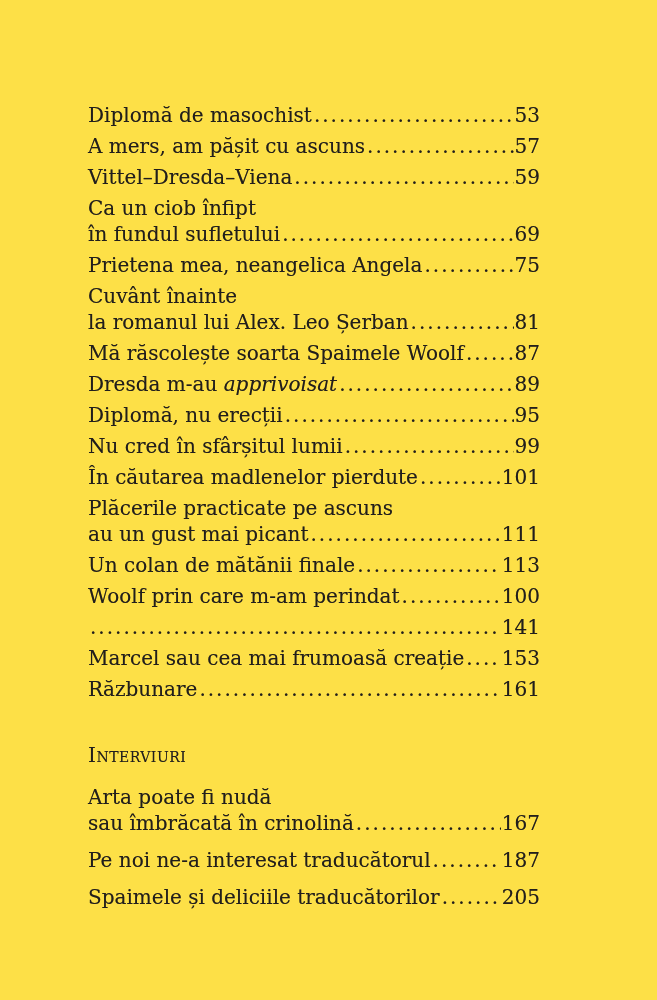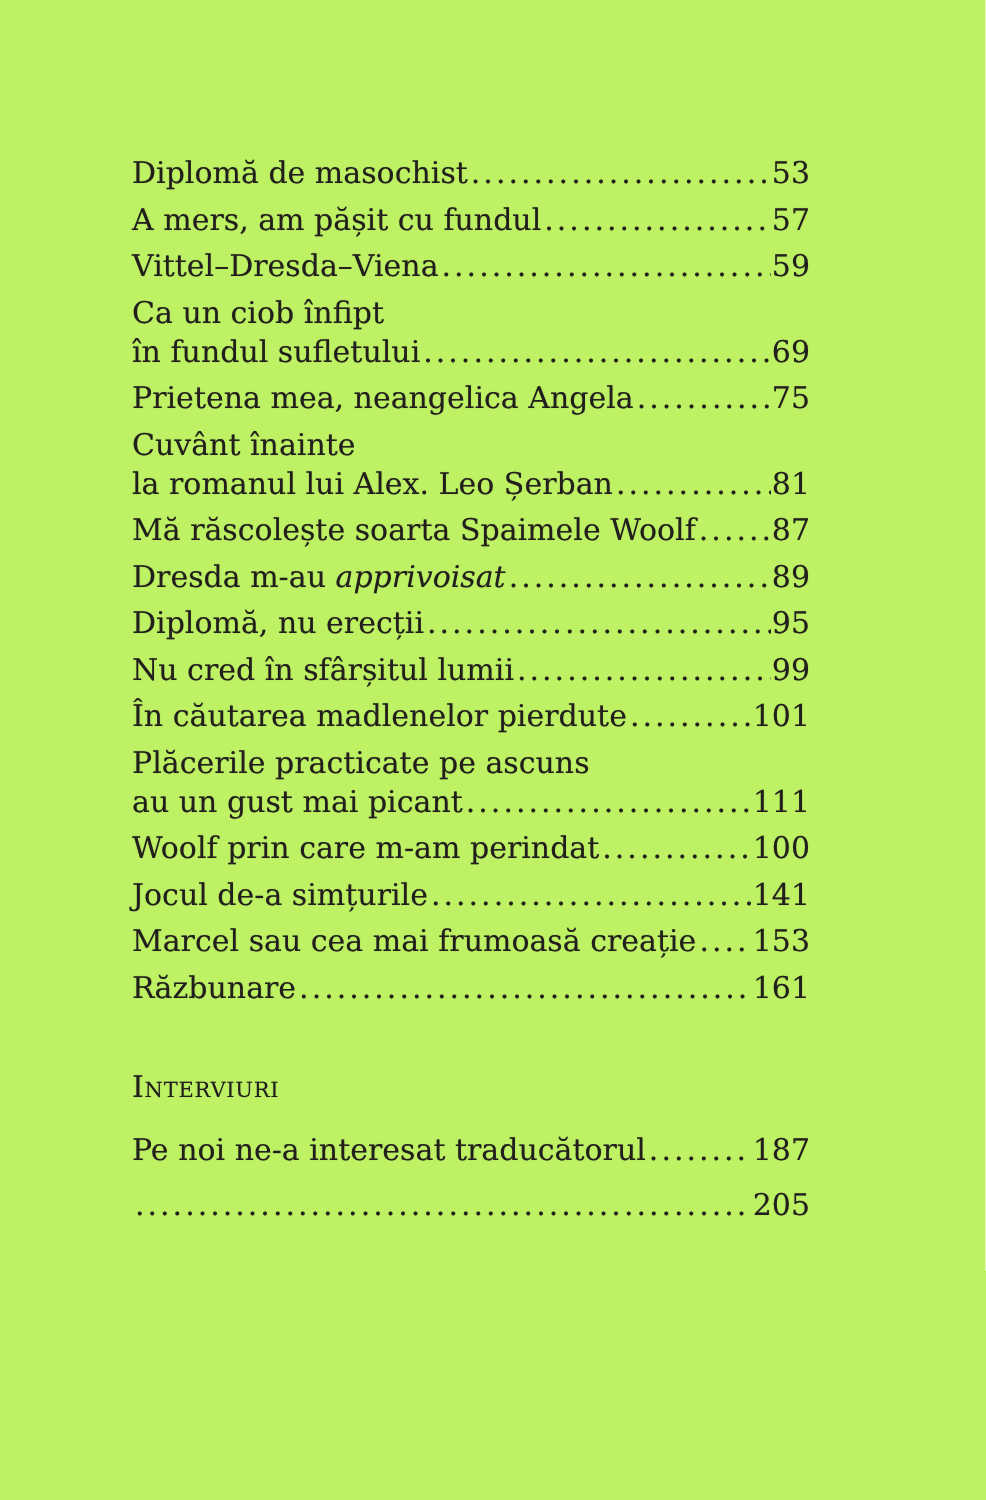--- a/index.html
+++ b/index.html
@@ -5,21 +5,21 @@
   html, body {
     margin: 0;
     padding: 0;
     background: #ffffff;
   }
   .page {
     box-sizing: border-box;
     width: 657px;
     height: 1000px;
     padding: 102px 117px 0 88px;
-    background: #bef264;
+    background: #fde047;
     font-family: "DejaVu Serif", "Liberation Serif", serif;
     font-size: 20px;
     line-height: 26px;
     color: #211e1c;
     text-shadow: 0 0 0.6px rgba(33, 30, 28, 0.45);
     overflow: hidden;
   }
   .toc-entry { margin-bottom: 5px; }
   .toc-line {
     display: flex;
@@ -53,21 +53,21 @@
   <div class="toc-entry">
     <div class="toc-line">
       <span class="entry-title">Diplomă de masochist</span>
       <span class="dot-leader"></span>
       <span class="page-number">53</span>
     </div>
   </div>
 
   <div class="toc-entry">
     <div class="toc-line">
-      <span class="entry-title">A mers, am pășit cu fundul</span>
+      <span class="entry-title">A mers, am pășit cu ascuns</span>
       <span class="dot-leader"></span>
       <span class="page-number">57</span>
     </div>
   </div>
 
   <div class="toc-entry">
     <div class="toc-line">
       <span class="entry-title">Vittel–Dresda–Viena</span>
       <span class="dot-leader"></span>
       <span class="page-number">59</span>
@@ -148,32 +148,38 @@
     <div class="toc-line">
       <span class="entry-title">Plăcerile practicate pe ascuns</span>
     </div>
     <div class="toc-line">
       <span class="entry-title">au un gust mai picant</span>
       <span class="dot-leader"></span>
       <span class="page-number">111</span>
     </div>
   </div>
 
+  <div class="toc-entry">
+    <div class="toc-line">
+      <span class="entry-title">Un colan de mătănii finale</span>
+      <span class="dot-leader"></span>
+      <span class="page-number">113</span>
+    </div>
+  </div>
 
   <div class="toc-entry">
     <div class="toc-line">
       <span class="entry-title">Woolf prin care m-am perindat</span>
       <span class="dot-leader"></span>
       <span class="page-number">100</span>
     </div>
   </div>
 
   <div class="toc-entry">
     <div class="toc-line">
-      <span class="entry-title">Jocul de-a simțurile</span>
       <span class="dot-leader"></span>
       <span class="page-number">141</span>
     </div>
   </div>
 
   <div class="toc-entry">
     <div class="toc-line">
       <span class="entry-title">Marcel sau cea mai frumoasă creație</span>
       <span class="dot-leader"></span>
       <span class="page-number">153</span>
@@ -185,31 +191,42 @@
       <span class="entry-title">Răzbunare</span>
       <span class="dot-leader"></span>
       <span class="page-number">161</span>
     </div>
   </div>
 
   <div class="section-heading">Interviuri</div>
 
   <div class="interviews">
 
+    <div class="toc-entry">
+      <div class="toc-line">
+        <span class="entry-title">Arta poate fi nudă</span>
+      </div>
+      <div class="toc-line">
+        <span class="entry-title">sau îmbrăcată în crinolină</span>
+        <span class="dot-leader"></span>
+        <span class="page-number">167</span>
+      </div>
+    </div>
 
     <div class="toc-entry">
       <div class="toc-line">
         <span class="entry-title">Pe noi ne-a interesat traducătorul</span>
         <span class="dot-leader"></span>
         <span class="page-number">187</span>
       </div>
     </div>
 
     <div class="toc-entry">
       <div class="toc-line">
+        <span class="entry-title">Spaimele și deliciile traducătorilor</span>
         <span class="dot-leader"></span>
         <span class="page-number">205</span>
       </div>
     </div>
 
   </div>
 
 </div>
 
 </body></html>

